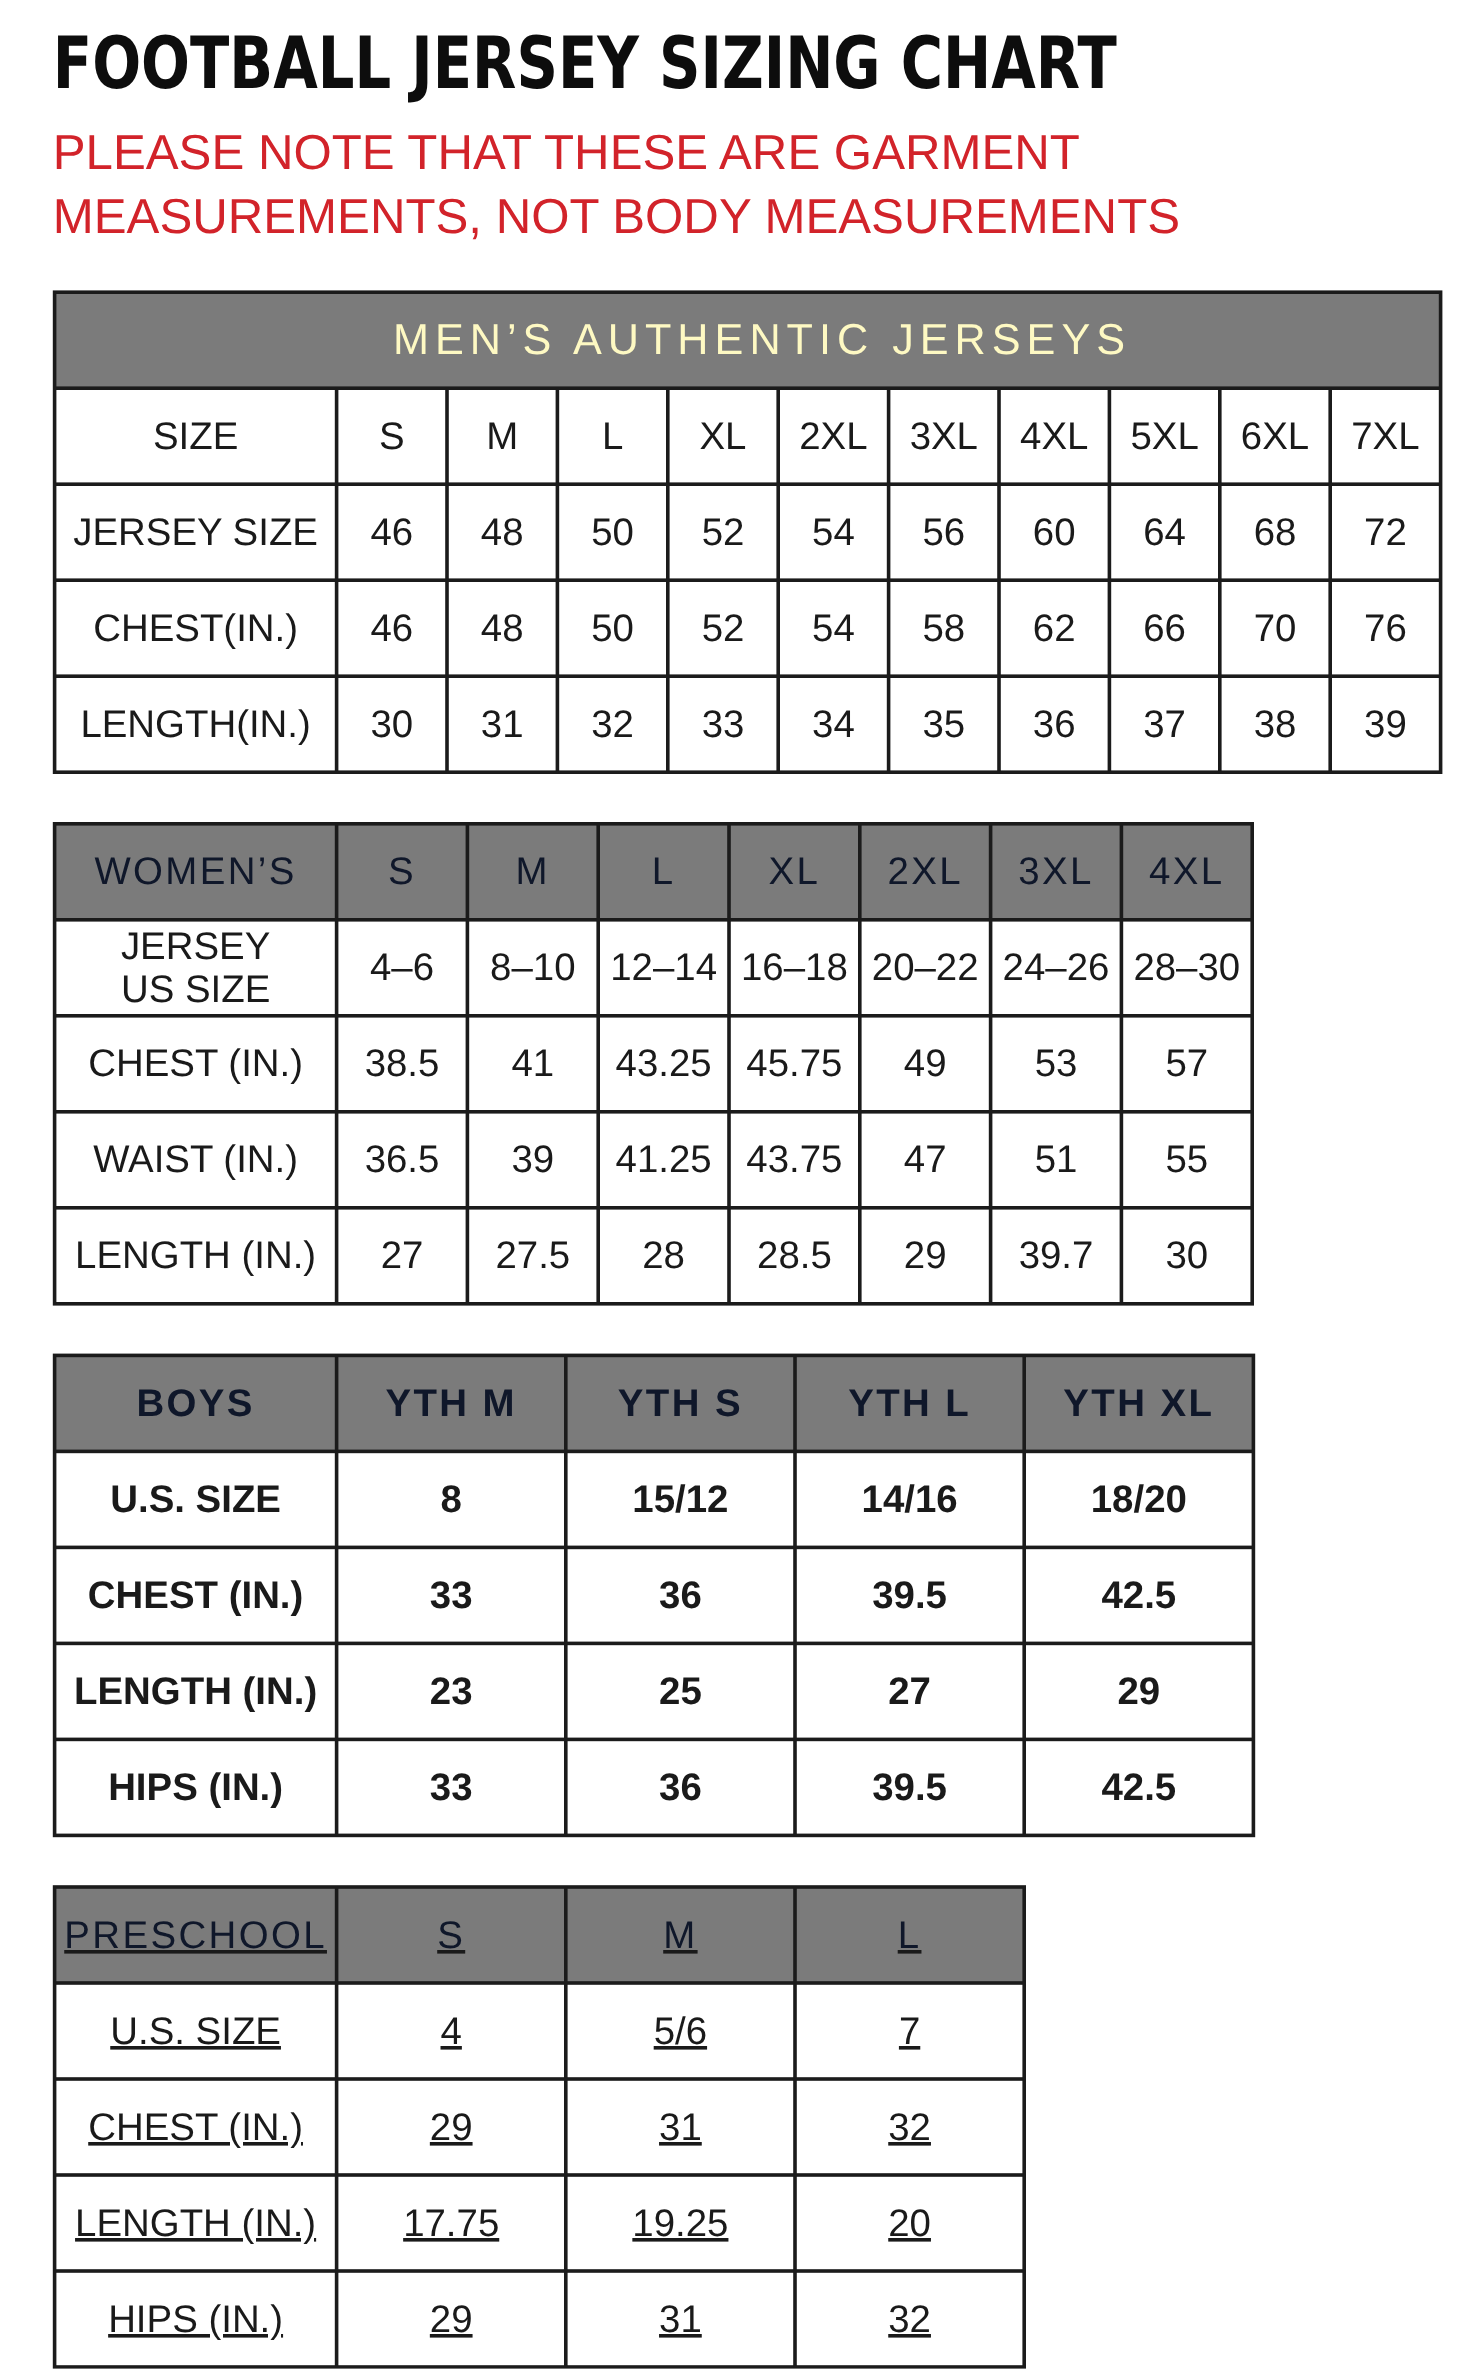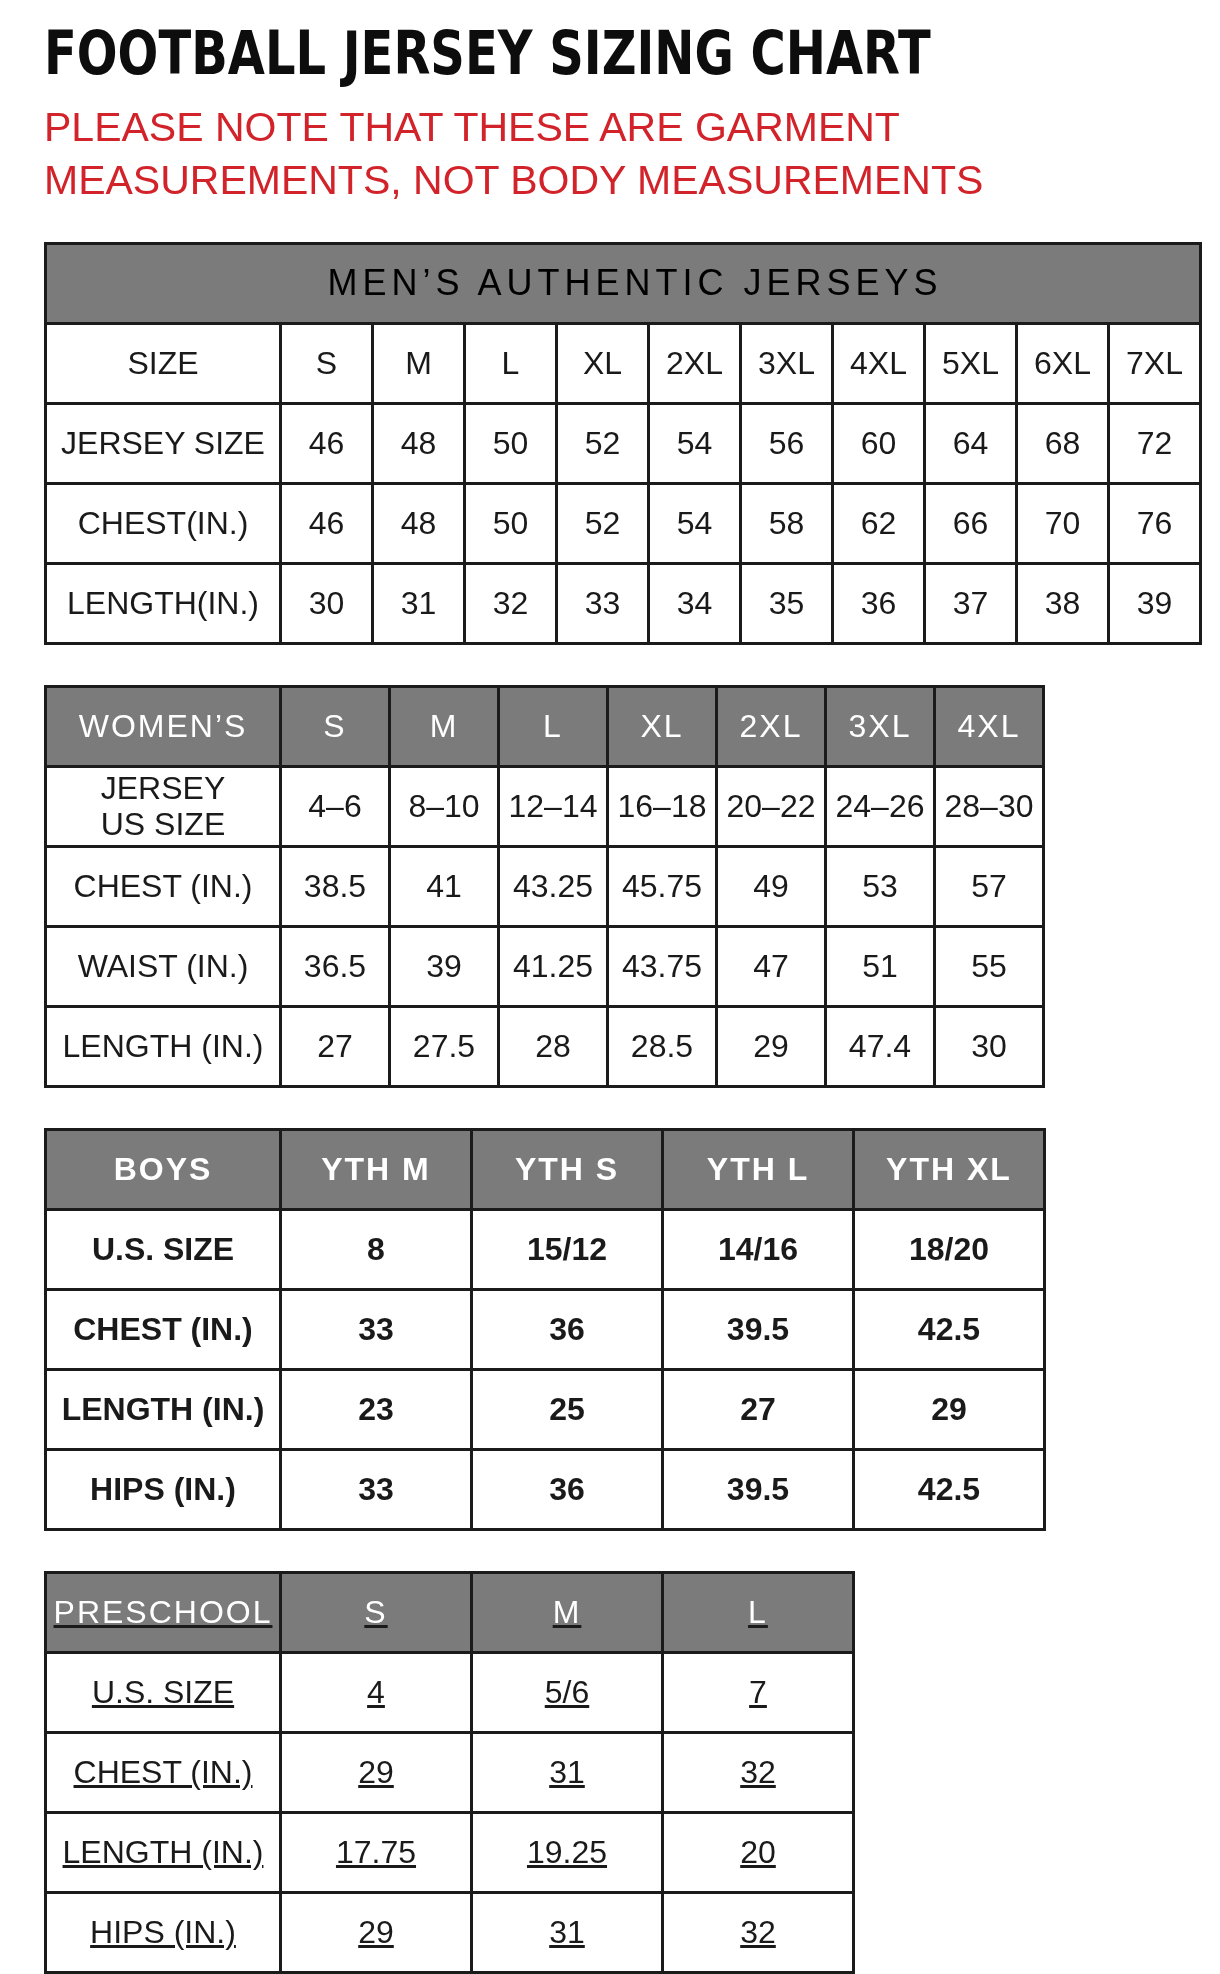--- a/index.html
+++ b/index.html
@@ -51,27 +51,27 @@
     align-items: center;
     justify-content: center;
     text-align: center;
     font-size: 32px;
     white-space: pre-line;
     line-height: 1.15;
     padding: 2px 4px;
   }
   .cell.head {
     background: #7b7b7b;
-    color: #ffffff;
+    color: #0f172a;
     letter-spacing: 2px;
   }
   .cell.banner {
     grid-column: 1 / -1;
     background: #7b7b7b;
-    color: #000000;
+    color: #fef9c3;
     font-size: 36px;
     letter-spacing: 5px;
     padding-left: 28px;
   }
 </style>
 </head>
 <body>
 
 <div class="page">
 
@@ -160,21 +160,21 @@
       <div class="cell val">43.75</div>
       <div class="cell val">47</div>
       <div class="cell val">51</div>
       <div class="cell val">55</div>
       <div class="cell label">LENGTH (IN.)</div>
       <div class="cell val">27</div>
       <div class="cell val">27.5</div>
       <div class="cell val">28</div>
       <div class="cell val">28.5</div>
       <div class="cell val">29</div>
-      <div class="cell val">47.4</div>
+      <div class="cell val">39.7</div>
       <div class="cell val">30</div>
     </div>
 
   <div class="grid grid-boys">
       <div class="cell label head">BOYS</div>
       <div class="cell val head">YTH M</div>
       <div class="cell val head">YTH S</div>
       <div class="cell val head">YTH L</div>
       <div class="cell val head">YTH XL</div>
       <div class="cell label">U.S. SIZE</div>

